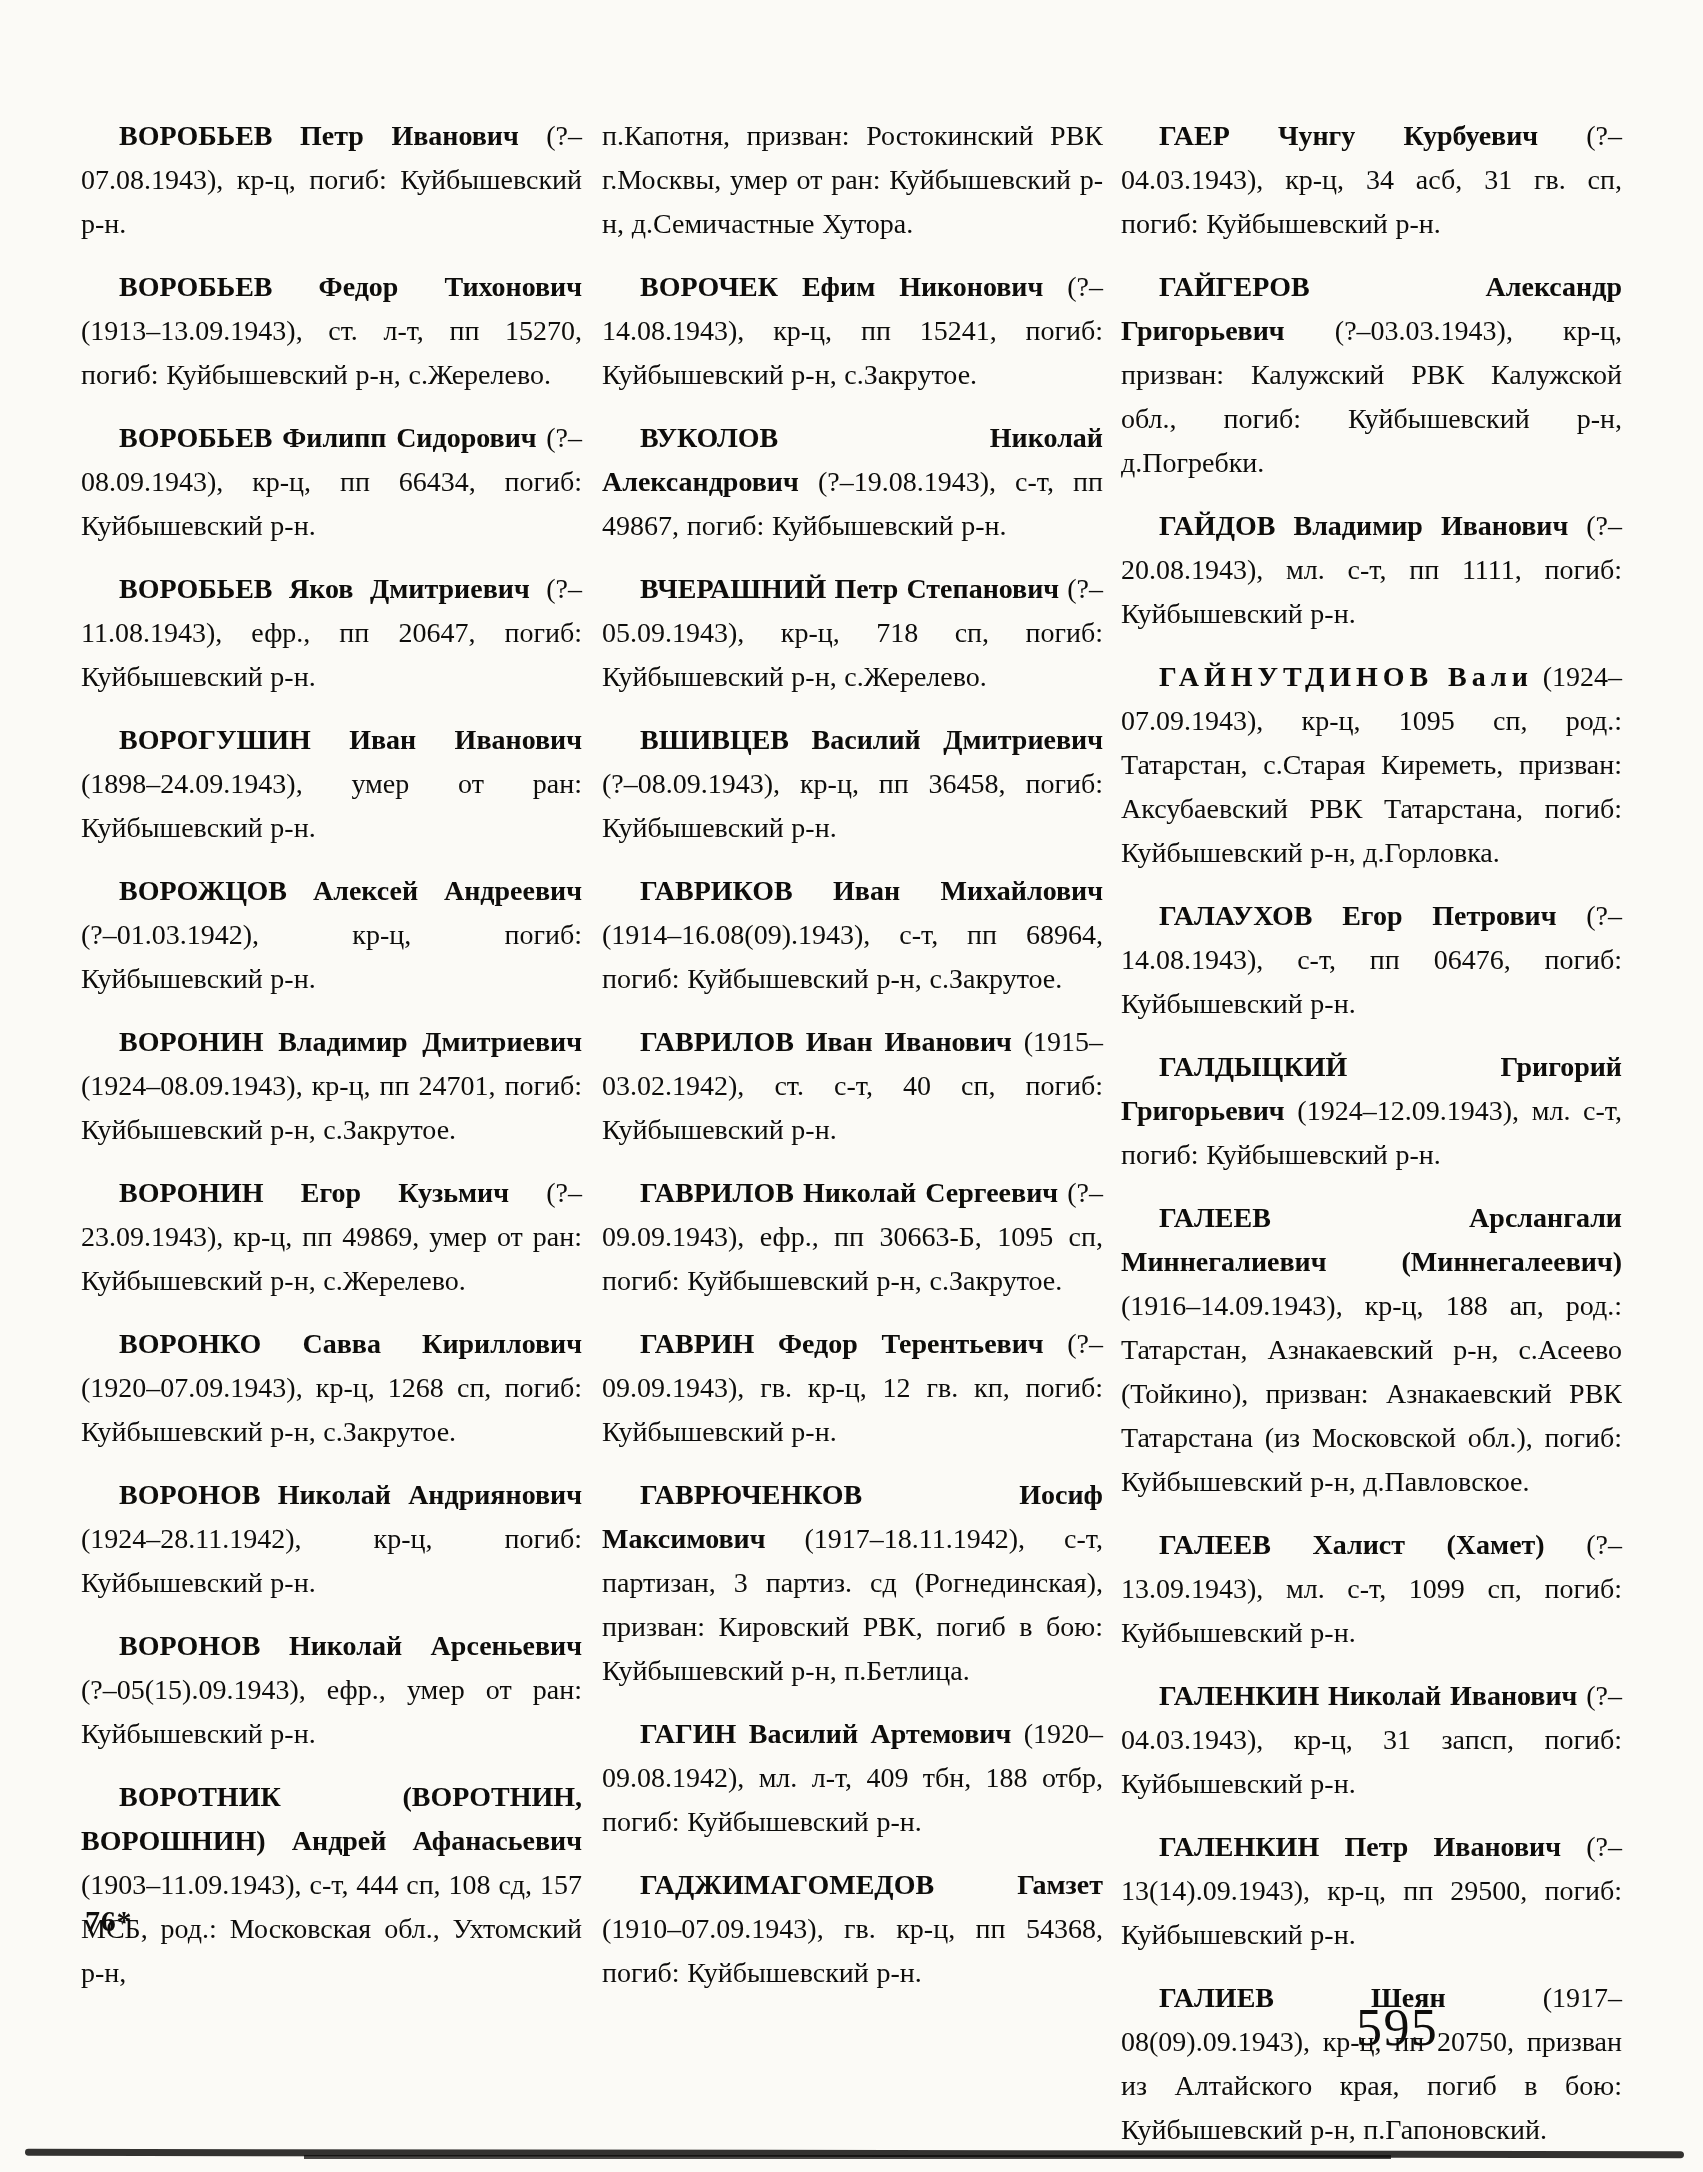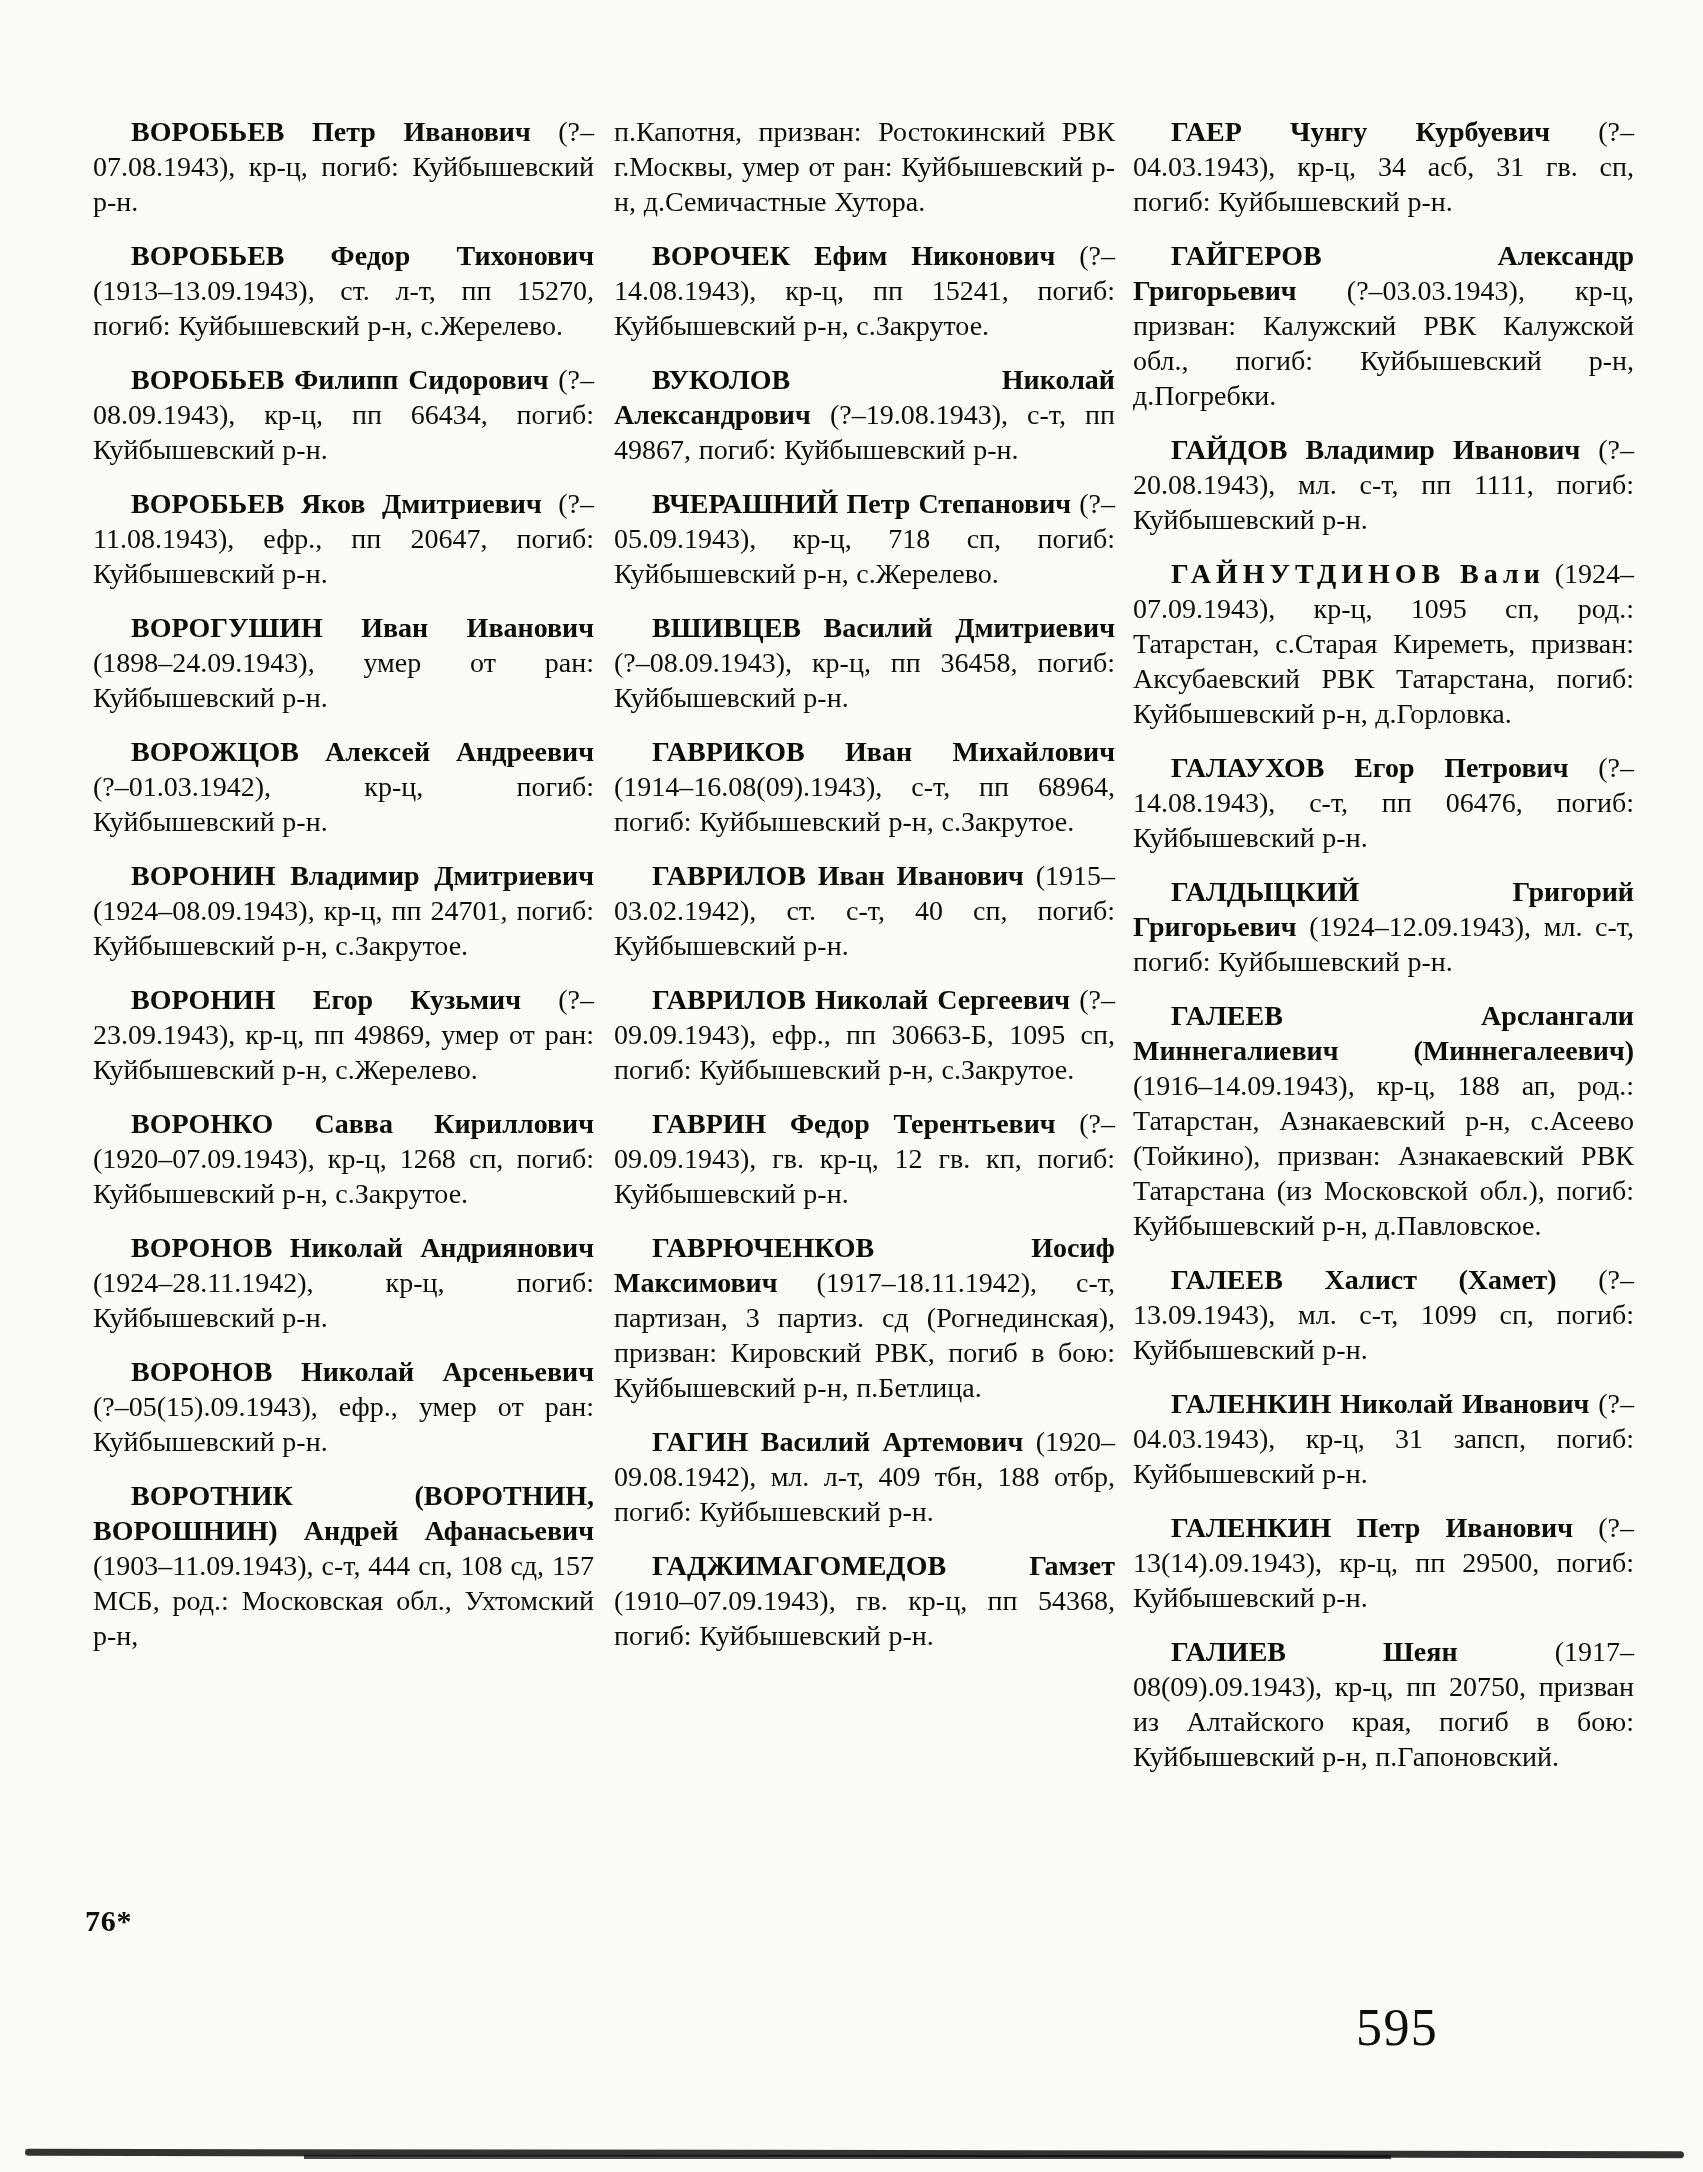--- a/index.html
+++ b/index.html
@@ -14,23 +14,22 @@
     background: #fbfaf6;
     overflow: hidden;
     font-family: "Liberation Serif", "DejaVu Serif", serif;
     color: #0e0d0b;
   }
   .col {
     position: absolute;
     top: 114px;
     width: 501px;
     font-size: 28px;
-    line-height: 35px;
+    line-height: 44px;
     text-align: justify;
-    margin-left: 12px;
   }
   .col-1 { left: 81px; }
   .col-2 { left: 602px; }
   .col-3 { left: 1121px; }
   p.entry {
     margin: 0 0 19px 0;
     text-indent: 38px;
     word-spacing: 0.7px;
   }
   p.entry.cont { text-indent: 0; }

